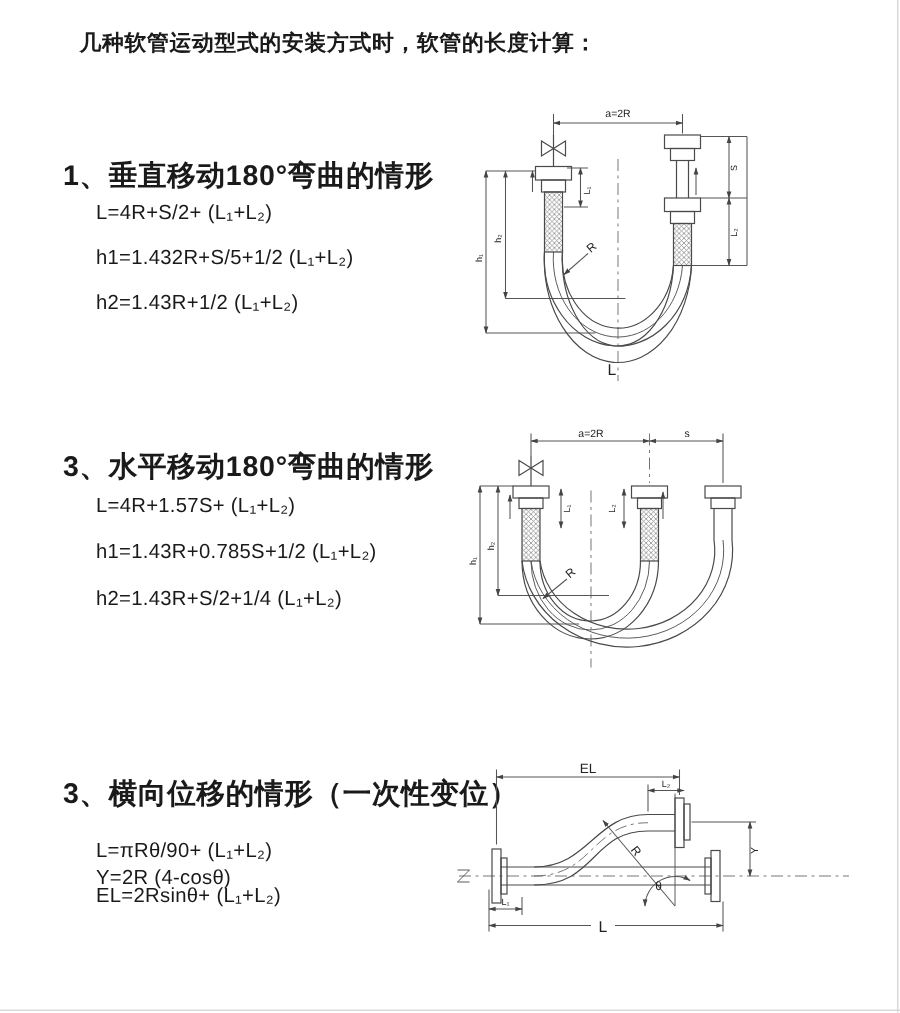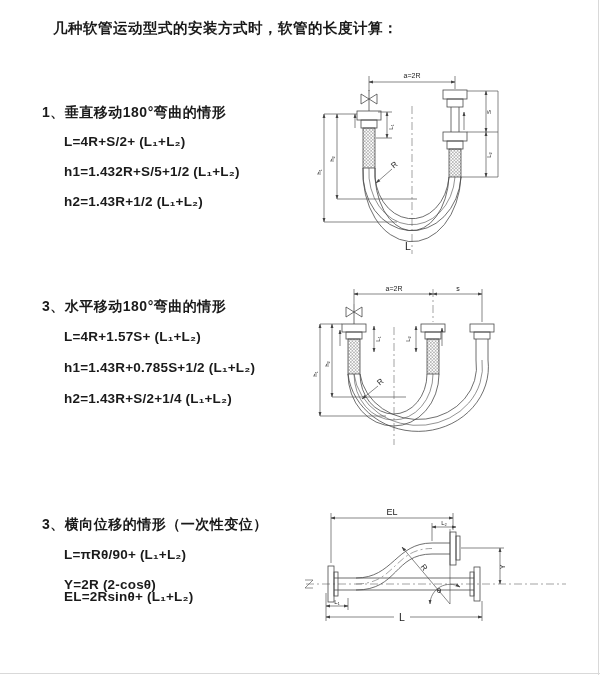--- a/index.html
+++ b/index.html
@@ -7,24 +7,24 @@
     width:600px;height:675px;background:#ffffff;position:relative;overflow:hidden;
     font-family:"Liberation Sans","DejaVu Sans",sans-serif;color:#1a1a1a;
   }
   .edge-r{position:absolute;right:1px;top:0;width:1px;height:675px;background:#d9d9d9;}
   .edge-b{position:absolute;left:0;bottom:1px;width:600px;height:1px;background:#d9d9d9;}
   .title{
     position:absolute;left:33px;top:19px;font-size:14.5px;font-weight:700;
     letter-spacing:.5px;white-space:nowrap;margin-left:20px;
   }
   .sec-heading{
-    position:absolute;left:42px;font-size:14px;font-weight:700;letter-spacing:.5px;white-space:nowrap;
+    position:absolute;left:42px;font-size:19px;font-weight:700;letter-spacing:.5px;white-space:nowrap;
   }
   .formula{
-    position:absolute;left:64px;font-size:13.5px;font-weight:700;letter-spacing:.2px;white-space:nowrap;
+    position:absolute;left:64px;font-size:13.5px;font-weight:400;letter-spacing:.2px;white-space:nowrap;
   }
   .diag{position:absolute;}
   .diag line,.diag path,.diag rect,.diag polyline{stroke:#4a4a4a;stroke-width:.8;fill:none;}
   .diag .thin{stroke-width:.6;}
   .diag .dim{stroke:#555;stroke-width:.7;}
   .diag .cdash{stroke-dasharray:8 3 2 3;stroke-width:.6;stroke:#666;}
   .diag .braid{fill:url(#braid);}
   .diag text{font-family:"Liberation Sans","DejaVu Sans",sans-serif;fill:#222;stroke:none;}
   .t7{font-size:7px;} .t6{font-size:6px;} .t8{font-size:8px;} .t9{font-size:9px;} .t10{font-size:10.5px;}
 </style>
@@ -185,22 +185,22 @@
     <path d="M42,92 A70,64 0 1 0 182,78"></path>
     <path d="M54,92 A58,52 0 1 0 170,78"></path>
     <path class="thin" d="M48,92 A64,58 0 1 0 176,78"></path>
   </g>
 
   <line class="dim" x1="72" y1="104" x2="56" y2="117" marker-end="url(#arr)"></line>
   <text class="t8" x="76" y="102" transform="rotate(-40 76 102)" text-anchor="middle">R</text>
 </svg>
 
 <div class="sec-heading" style="top:516px">3、横向位移的情形（一次性变位）</div>
-<div class="formula" style="top:547px">L=πRθ/90+ (L₁+L₂)</div>
-<div class="formula" style="top:577px">Y=2R (2-cosθ)</div>
+<div class="formula" style="top:559px">L=πRθ/90+ (L₁+L₂)</div>
+<div class="formula" style="top:577px">Y=2R (4-cosθ)</div>
 <div class="formula" style="top:589px">EL=2Rsinθ+ (L₁+L₂)</div>
 
 <svg class="diag" style="left:298px;top:503px" width="298" height="138" viewBox="0 0 298 138">
 
   <line class="cdash" x1="8" y1="81" x2="268" y2="81"></line>
   <path class="thin" d="M7,77 L15,77 L7,85 L15,85"></path>
 
   <line x1="36" y1="75" x2="176" y2="75"></line>
   <line x1="36" y1="87" x2="176" y2="87"></line>
 

